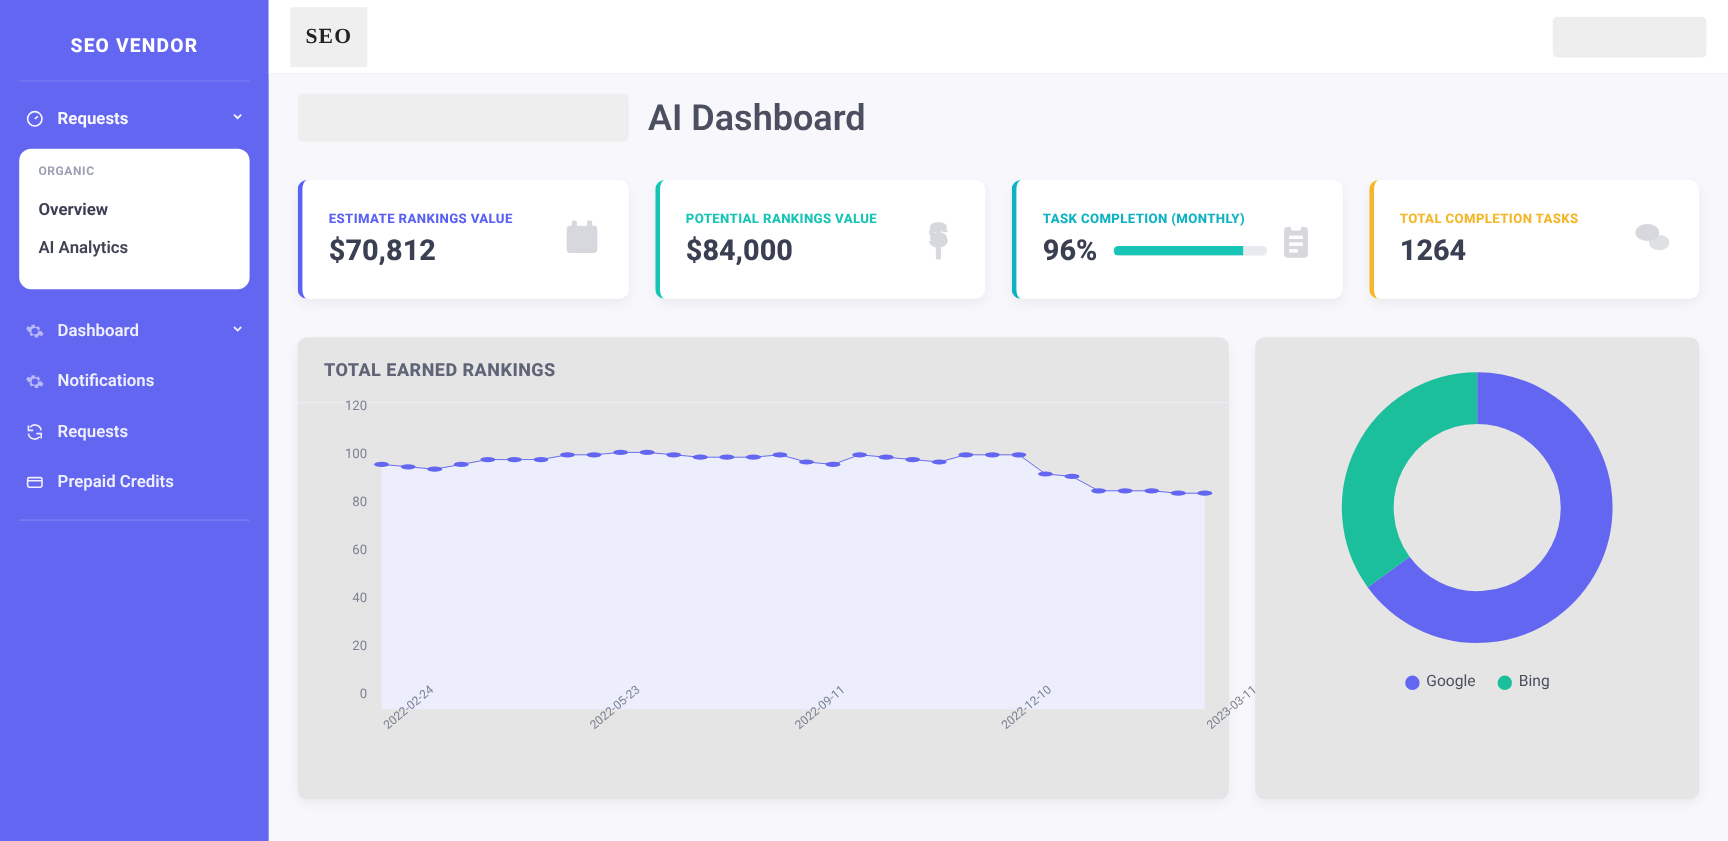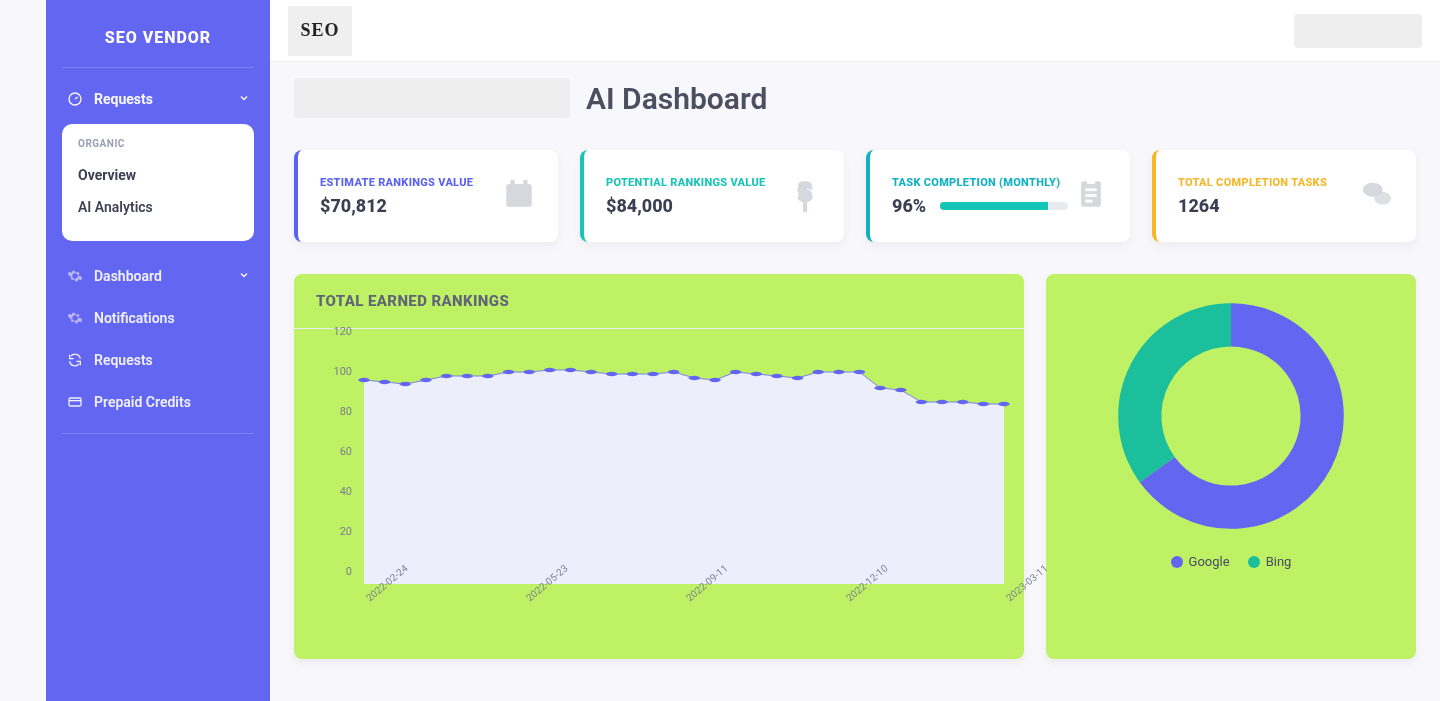--- a/index.html
+++ b/index.html
@@ -4,21 +4,21 @@
 <style>
   * { box-sizing: border-box; margin: 0; padding: 0; }
   body {
     font-family: -apple-system, BlinkMacSystemFont, "Segoe UI", Roboto, Helvetica, Arial, sans-serif;
     background: #f8f7fc;
     color: #333;
     width: 1440px;
     height: 701px;
     overflow: hidden;
   }
-  .layout { display: flex; width: 100%; height: 100%; padding-left: 46px; }
+  .layout { display: flex; width: 100%; height: 100%; }
   
   .sidebar {
     width: 224px;
     background: #6366f1;
     color: #fff;
     padding: 20px 16px;
     flex-shrink: 0;
   }
   .brand {
     text-align: center;
@@ -99,39 +99,39 @@
     flex: 1;
     background:#fff;
     border-radius: 8px;
     box-shadow: 0 4px 10px rgba(0,0,0,0.05);
     border-left: 4px solid transparent;
     padding: 26px 22px;
     display:flex; align-items:center; justify-content:space-between;
   }
   .stat-card.blue { border-left-color:#5b61f4; }
   .stat-card.green { border-left-color:#17c5b6; }
-  .stat-card.teal { border-left-color:#0fb2c2; }
+  .stat-card.teal { border-left-color:#0fb2c2;align-items:flex-end; }
   .stat-card.orange { border-left-color:#f5b72a; }
   .stat-card .txt { display:flex; flex-direction:column; gap:6px; }
   .stat-card .label { font-size:11px; font-weight:800; letter-spacing:0.3px; }
   .stat-card.blue .label { color:#5b61f4; }
   .stat-card.green .label { color:#17c5b6; }
   .stat-card.teal .label { color:#0fb2c2; }
   .stat-card.orange .label { color:#f5b72a; }
-  .stat-card .value { font-size:18px; font-weight:800; color:#3a3f52; }
+  .stat-card .value { font-size:24px; font-weight:800; color:#3a3f52; }
   .stat-card .ico { color:#d6d8dd; }
   .stat-card .ico svg { width:34px; height:34px; }
 
   .task-row { display:flex; align-items:center; gap:14px; }
   .progress-wrap { width:128px; height:8px; background:#e9eaef; border-radius:4px; overflow:hidden; }
   .progress-fill { height:100%; background:#17c5b6; }
 
   .panels-row { display:flex; gap:22px; }
   .panel {
-    background:#bef264;
+    background:#e5e5e5;
     border-radius:8px;
     box-shadow:0 4px 10px rgba(0,0,0,0.05);
   }
   .panel-head {
     padding: 18px 22px;
     border-bottom:1px solid #eceef3;
     font-size:15px;
     font-weight:800;
     color:#5f6477;
     letter-spacing:0.4px;

